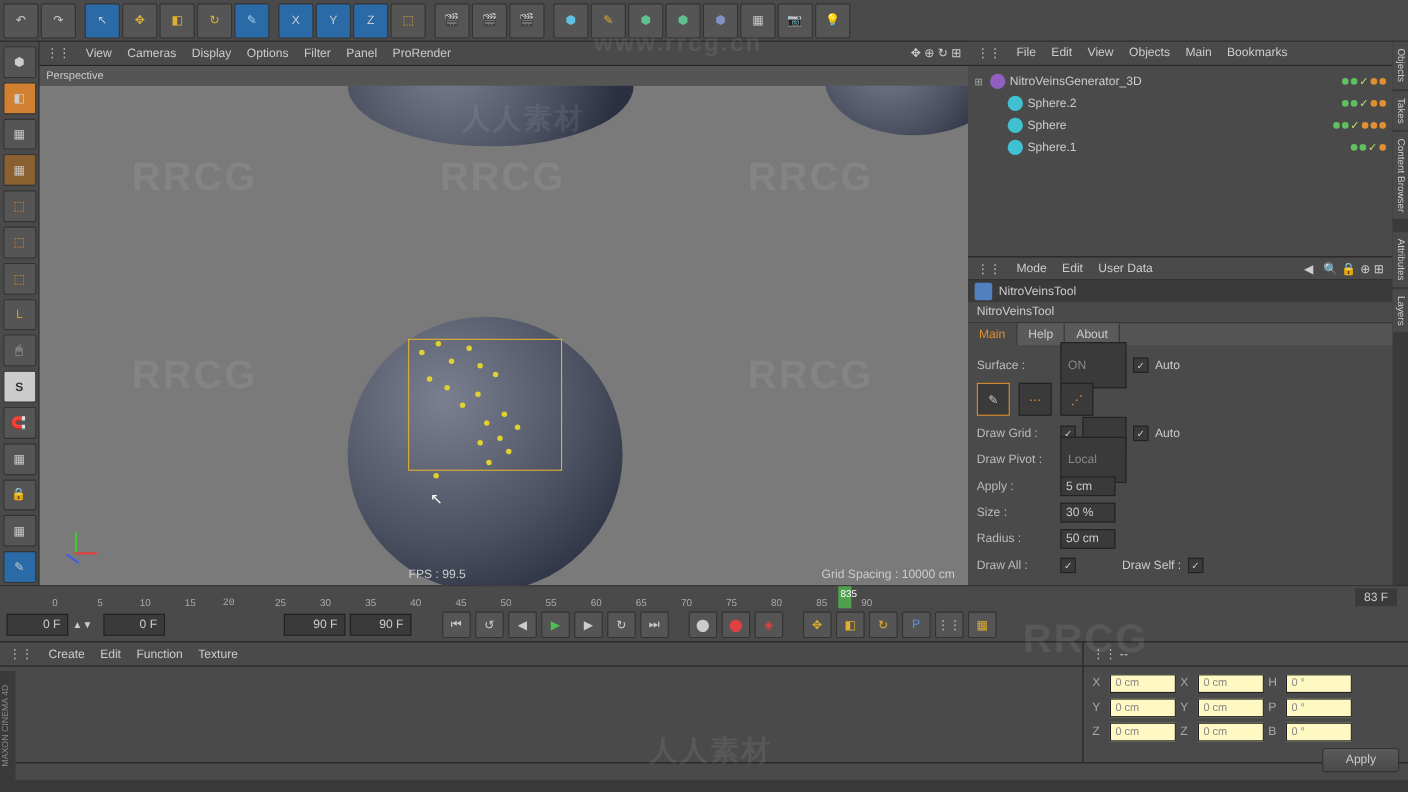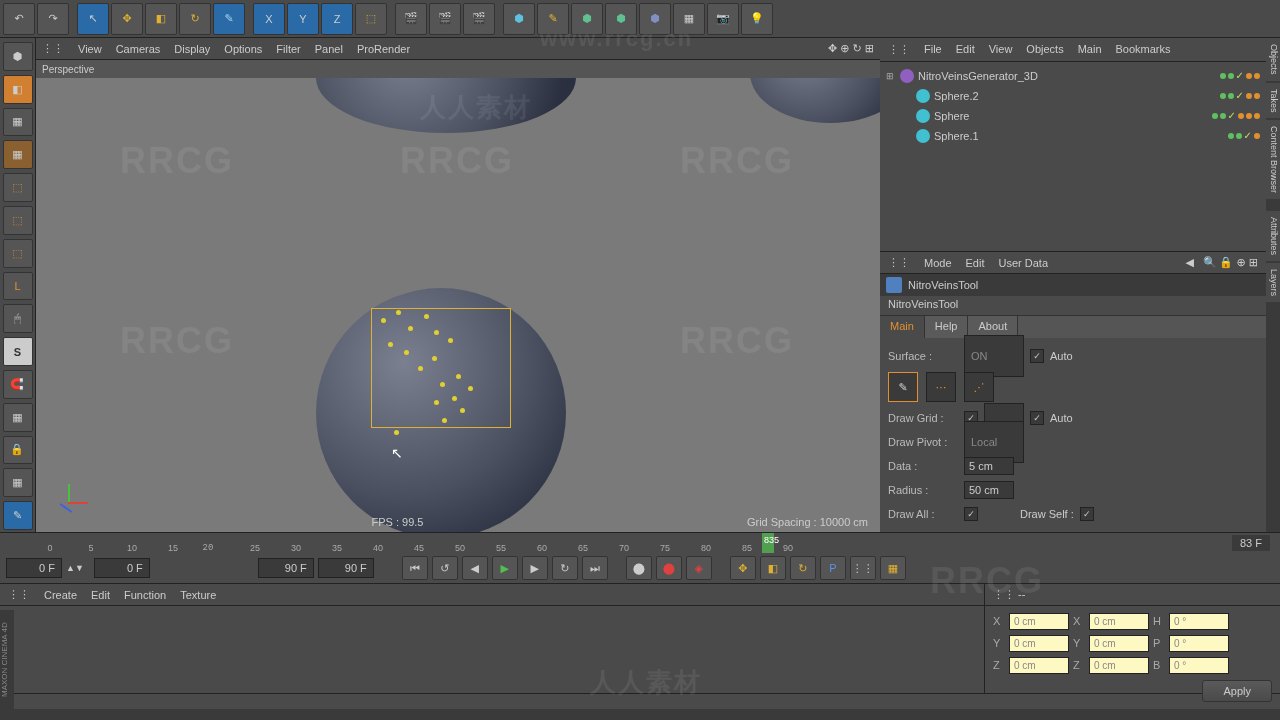--- a/index.html
+++ b/index.html
@@ -285,22 +285,26 @@
           <span class="attr-chk">✓</span>
           <span class="attr-select" style="width:40px"></span>
           <span class="attr-chk">✓</span>
           <span>Auto</span>
         </div>
         <div class="attr-row">
           <span class="attr-label">Draw Pivot :</span>
           <span class="attr-select">Local</span>
         </div>
         <div class="attr-row">
-          <span class="attr-label">Data :</span>
+          <span class="attr-label">Apply :</span>
           <input class="attr-input" value="5 cm" style="">
+        </div>
+        <div class="attr-row">
+          <span class="attr-label">Size :</span>
+          <input class="attr-input" value="30 %" style="">
         </div>
         <div class="attr-row">
           <span class="attr-label">Radius :</span>
           <input class="attr-input" value="50 cm" style="">
         </div>
         <div class="attr-row">
           <span class="attr-label">Draw All :</span>
           <span class="attr-chk">✓</span>
           <span style="width:30px"></span>
           <span>Draw Self :</span>

